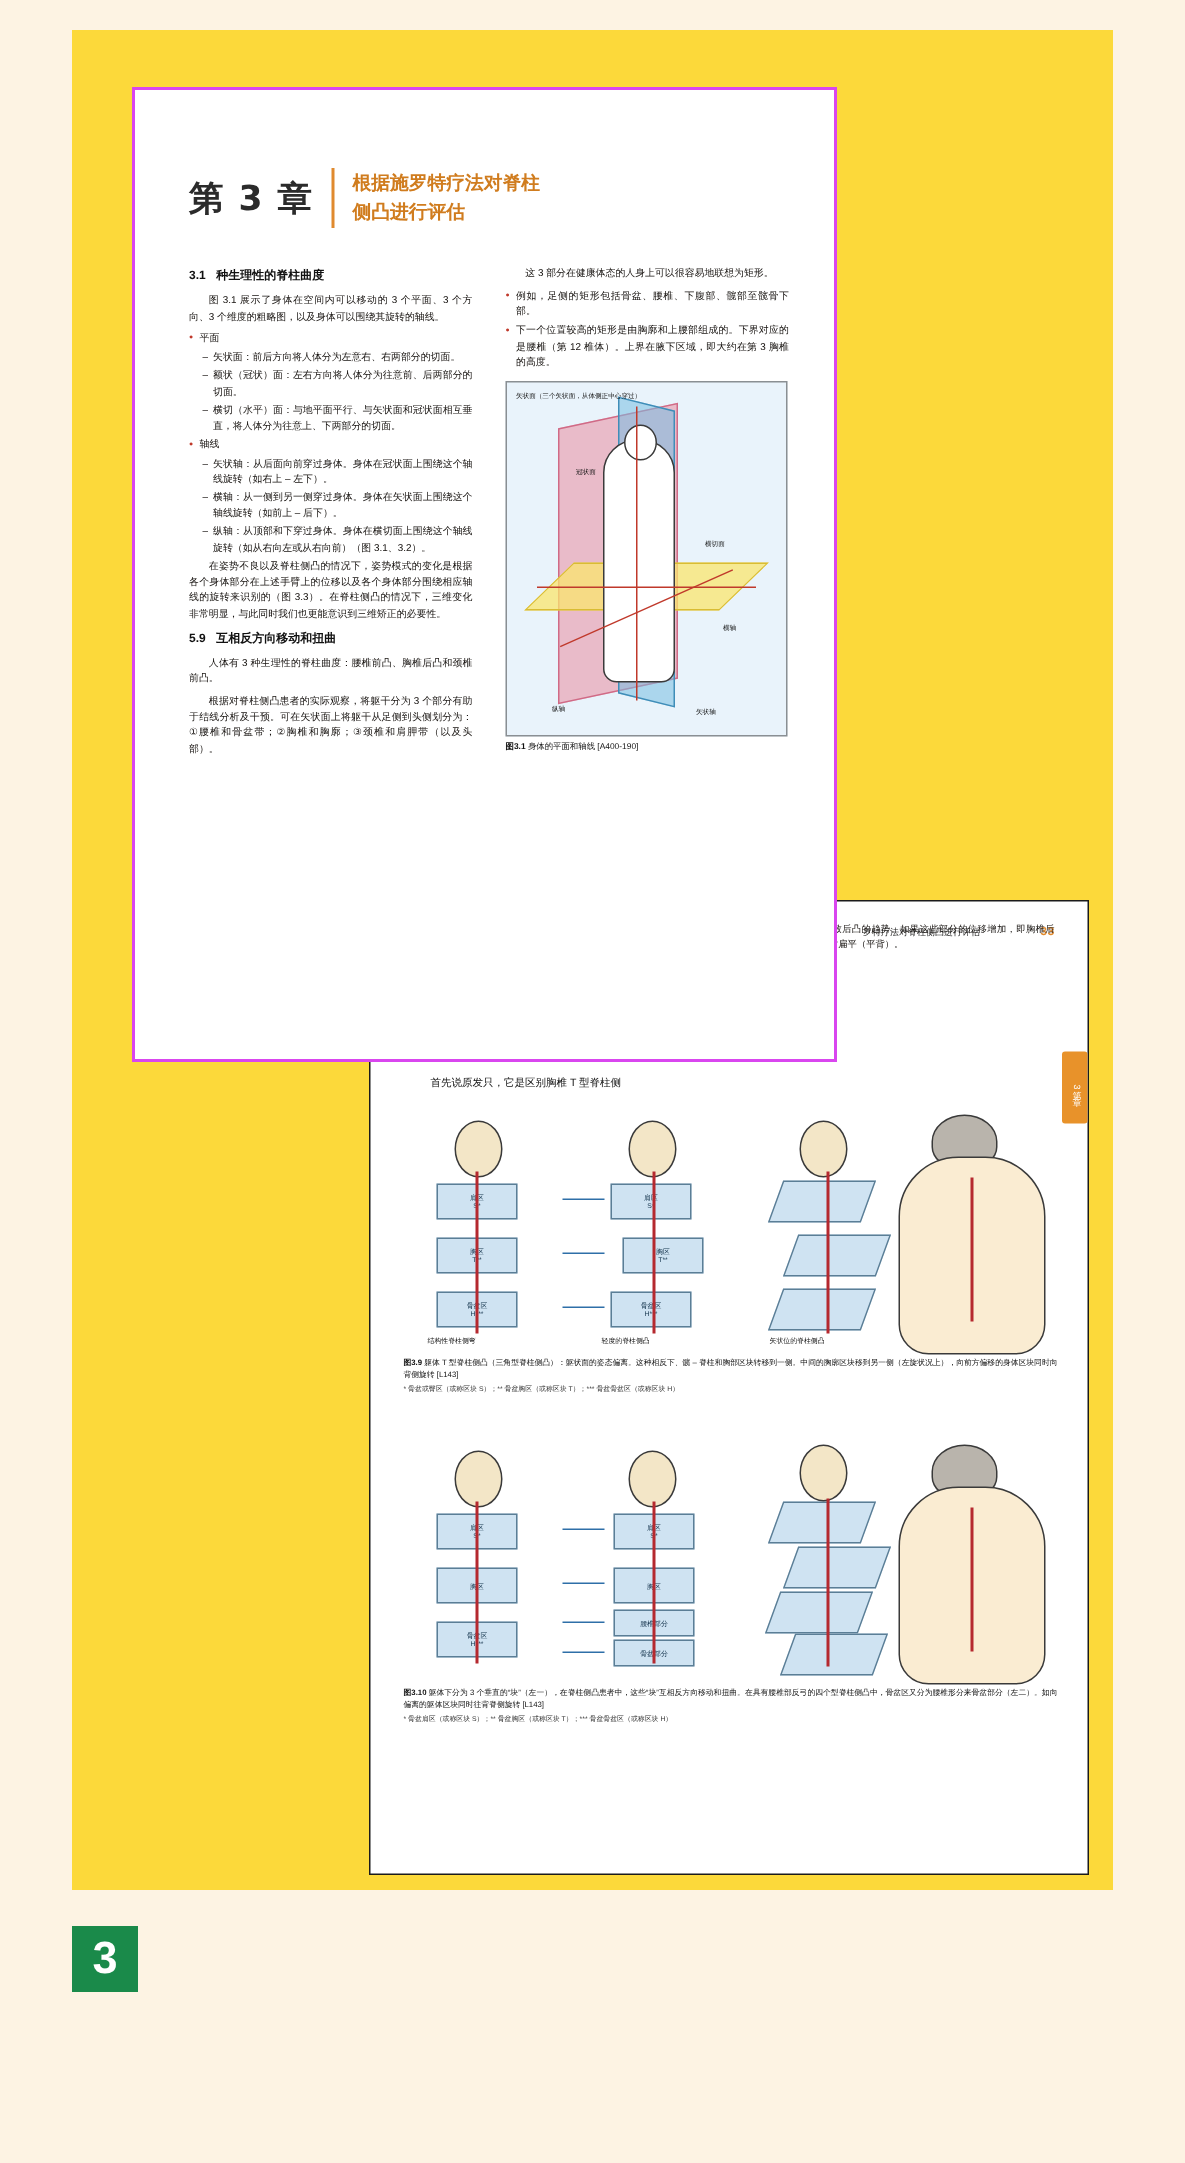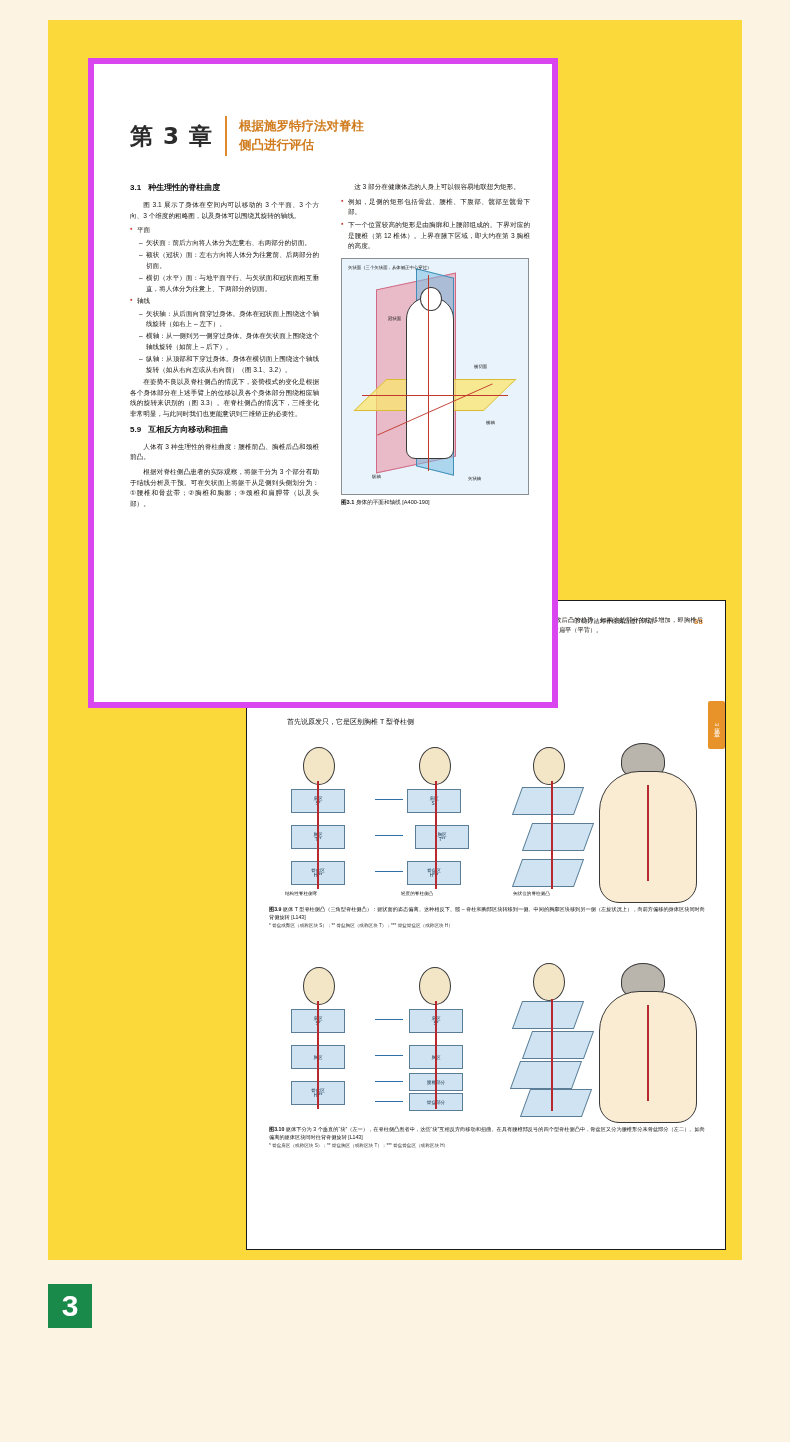--- a/index.html
+++ b/index.html
@@ -11,21 +11,21 @@
     position:relative;
   }
   
   .poster{
     position:absolute;left:48px;top:20px;width:694px;height:1240px;
     background:#fcd93a;
   }
   
   .sheet1{
     position:absolute;left:88px;top:58px;width:470px;height:650px;
-    background:#ffffff;border:6px solid #d946ef;
+    background:#ffffff;border:2px solid #d946ef;
     box-sizing:border-box;
     z-index:3;
   }
   .ch-head{
     position:absolute;left:36px;top:52px;display:flex;align-items:center;
   }
   .ch-head .num{
     font-size:23px;font-weight:bold;color:#2b2b2b;letter-spacing:1px;
     font-family:"DejaVu Sans",sans-serif;
   }

